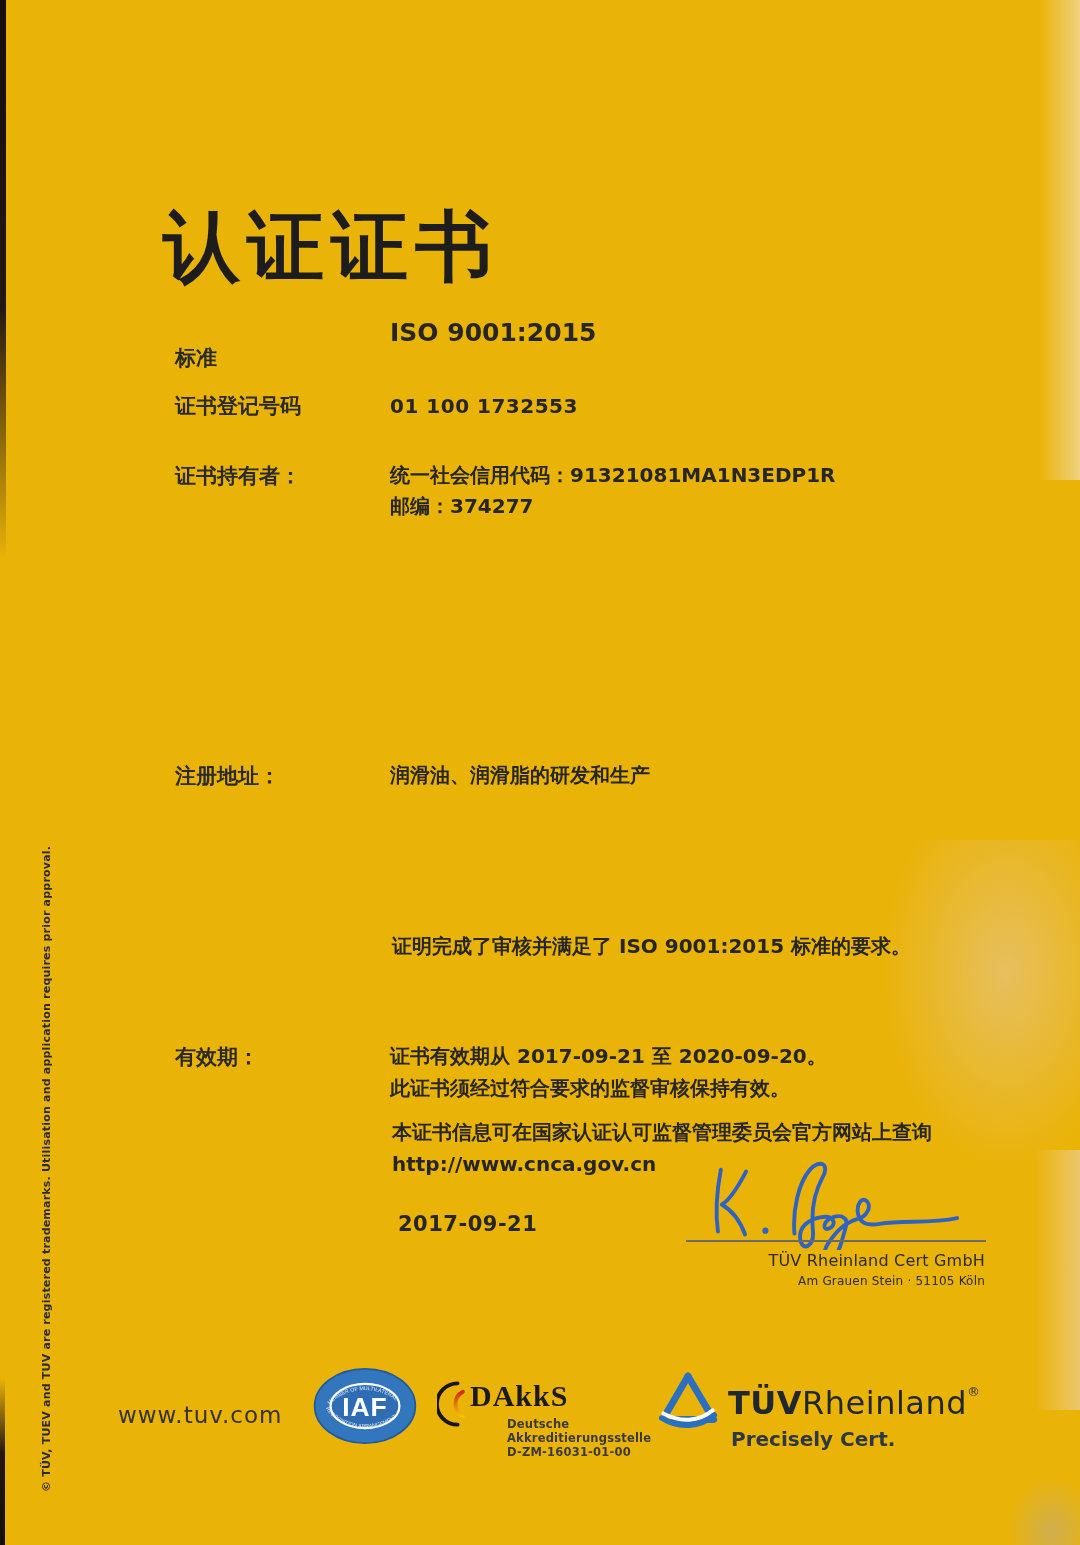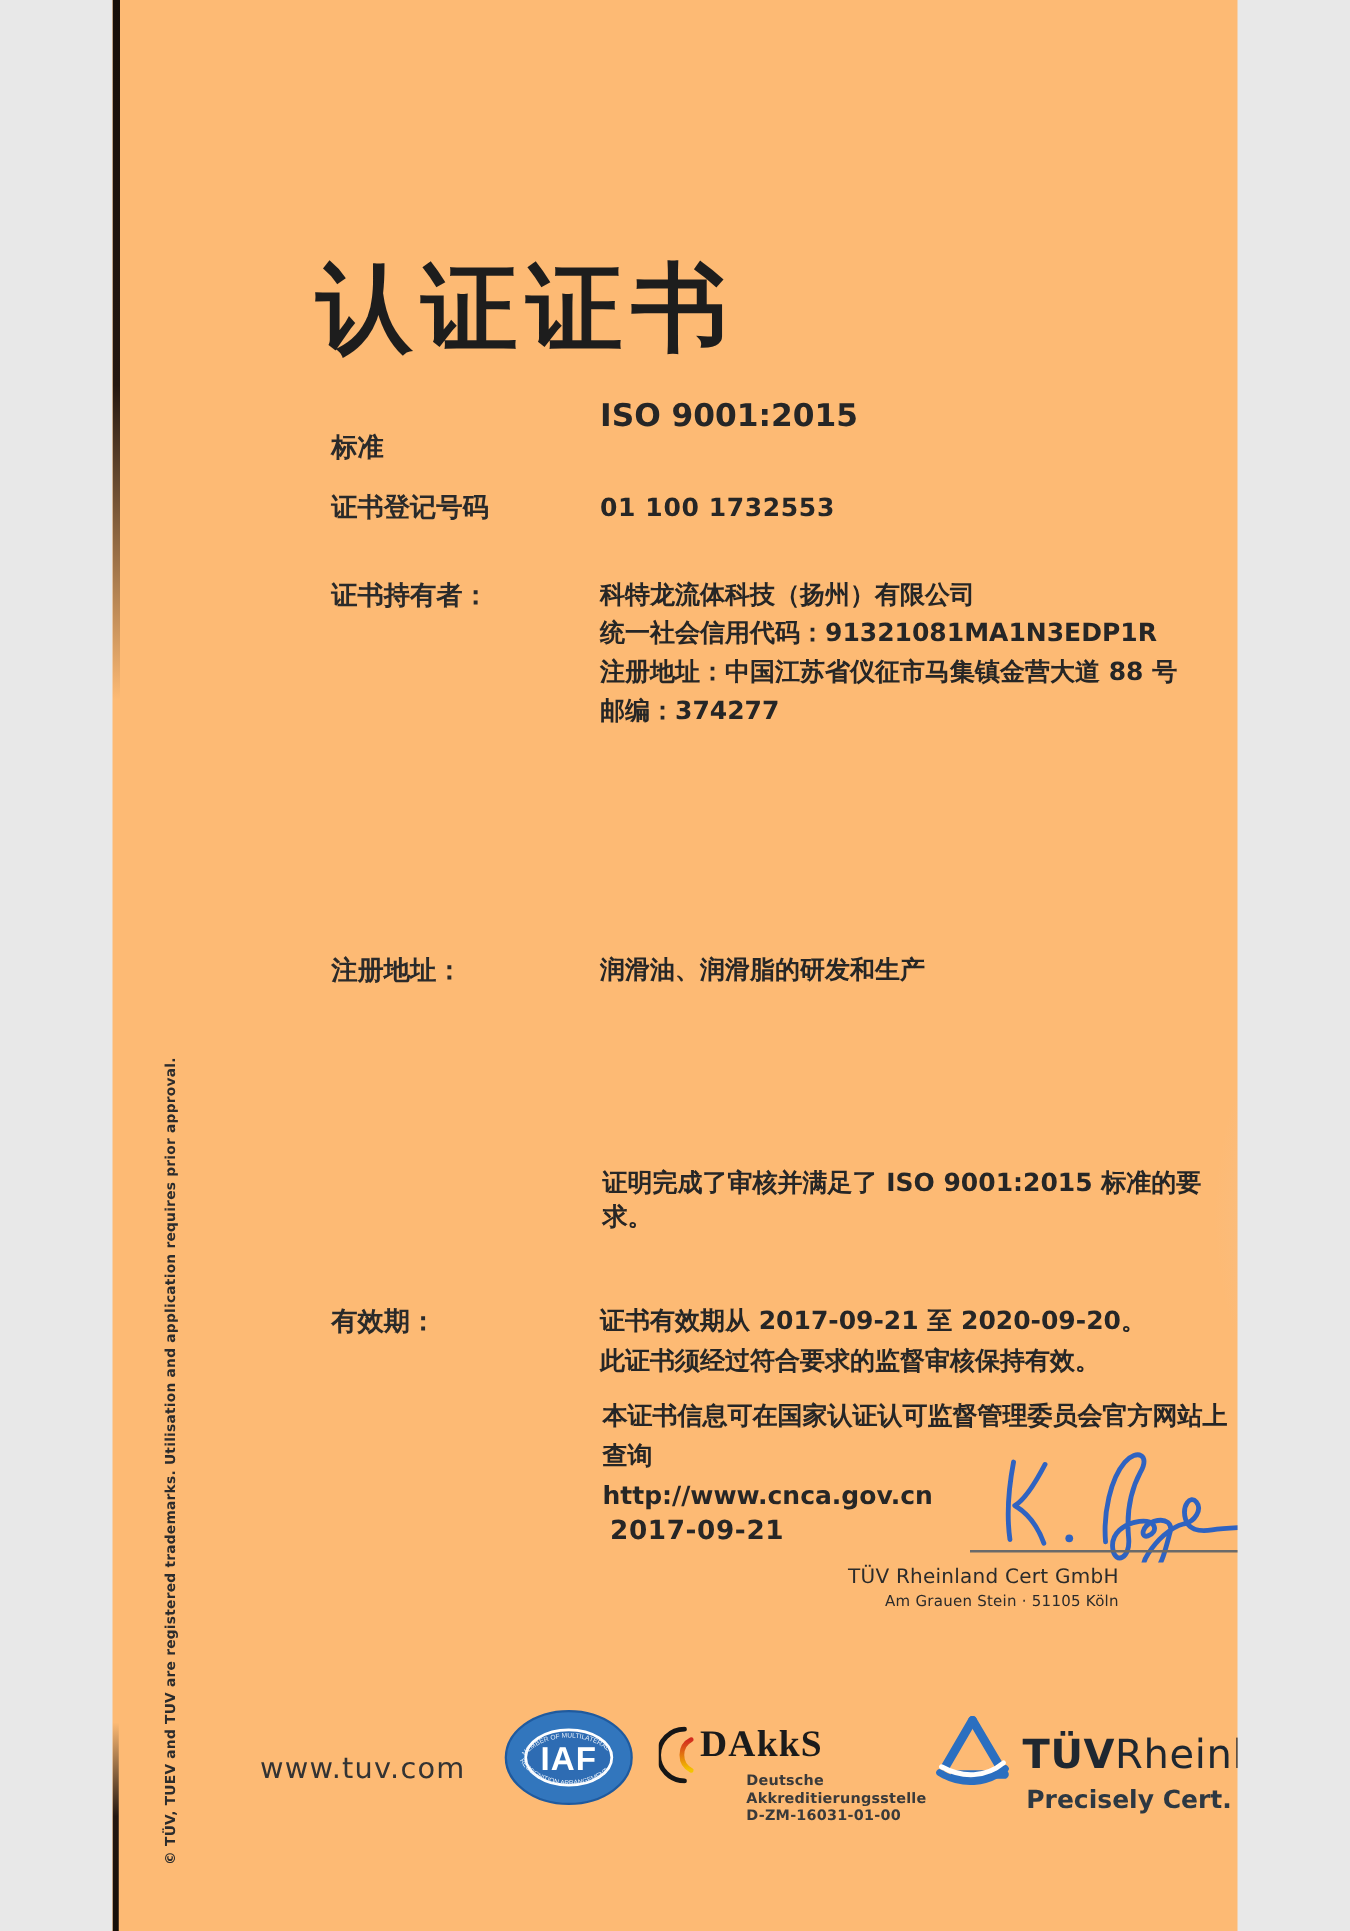--- a/index.html
+++ b/index.html
@@ -1,20 +1,20 @@
 <!DOCTYPE html>
 <html style="--signature-blue: #2f63c1; --tuv-blue: #2b6fc0; --iaf-blue: #3276bd; --text-dark: #262626;"><head>
 <meta charset="utf-8">
 <style>
   html,body{margin:0;padding:0;background:#e8e8e8;}
   .page{
     position:relative;
-    width:900px;height:1545px;
+    width:1080px;height:1545px;
     margin:0 auto;
-    background:#fdba74;
+    background:#eab308;
     overflow:hidden;
     font-family:"DejaVu Sans","Liberation Sans",sans-serif;
     color:#262626;
   }
   
   .edge-left-top{position:absolute;left:0;top:0;width:6px;height:560px;
     background:linear-gradient(to bottom,#170e08 0%,#241710 55%,rgba(36,23,16,0) 100%);}
   .edge-left-bottom{position:absolute;left:0;top:1378px;width:5px;height:167px;
     background:linear-gradient(to bottom,rgba(30,20,14,0) 0%,#241710 45%,#150d07 100%);}
   .shadow-blob-1{position:absolute;left:880px;top:840px;width:210px;height:330px;
@@ -82,23 +82,21 @@
   <div class="doc-title">认证证书</div>
 
   <div class="lbl" style="top:344px;">标准</div>
   <div class="val std-val" style="top:318px;">ISO 9001:2015</div>
 
   <div class="lbl" style="top:392px;">证书登记号码</div>
   <div class="val reg-val" style="top:394px;">01 100 1732553</div>
 
   <div class="lbl" style="top:462px;">证书持有者：</div>
   <div class="holder-block">
-    <div>科特龙流体科技（扬州）有限公司</div>
     <div>统一社会信用代码：91321081MA1N3EDP1R</div>
-    <div>注册地址：中国江苏省仪征市马集镇金营大道 88 号</div>
     <div>邮编：374277</div>
   </div>
 
   <div class="lbl" style="top:762px;">注册地址：</div>
   <div class="val" style="top:762px;">润滑油、润滑脂的研发和生产</div>
 
   <div class="statement">证明完成了审核并满足了 ISO 9001:2015 标准的要求。</div>
 
   <div class="lbl" style="top:1043px;">有效期：</div>
   <div class="validity-block">

